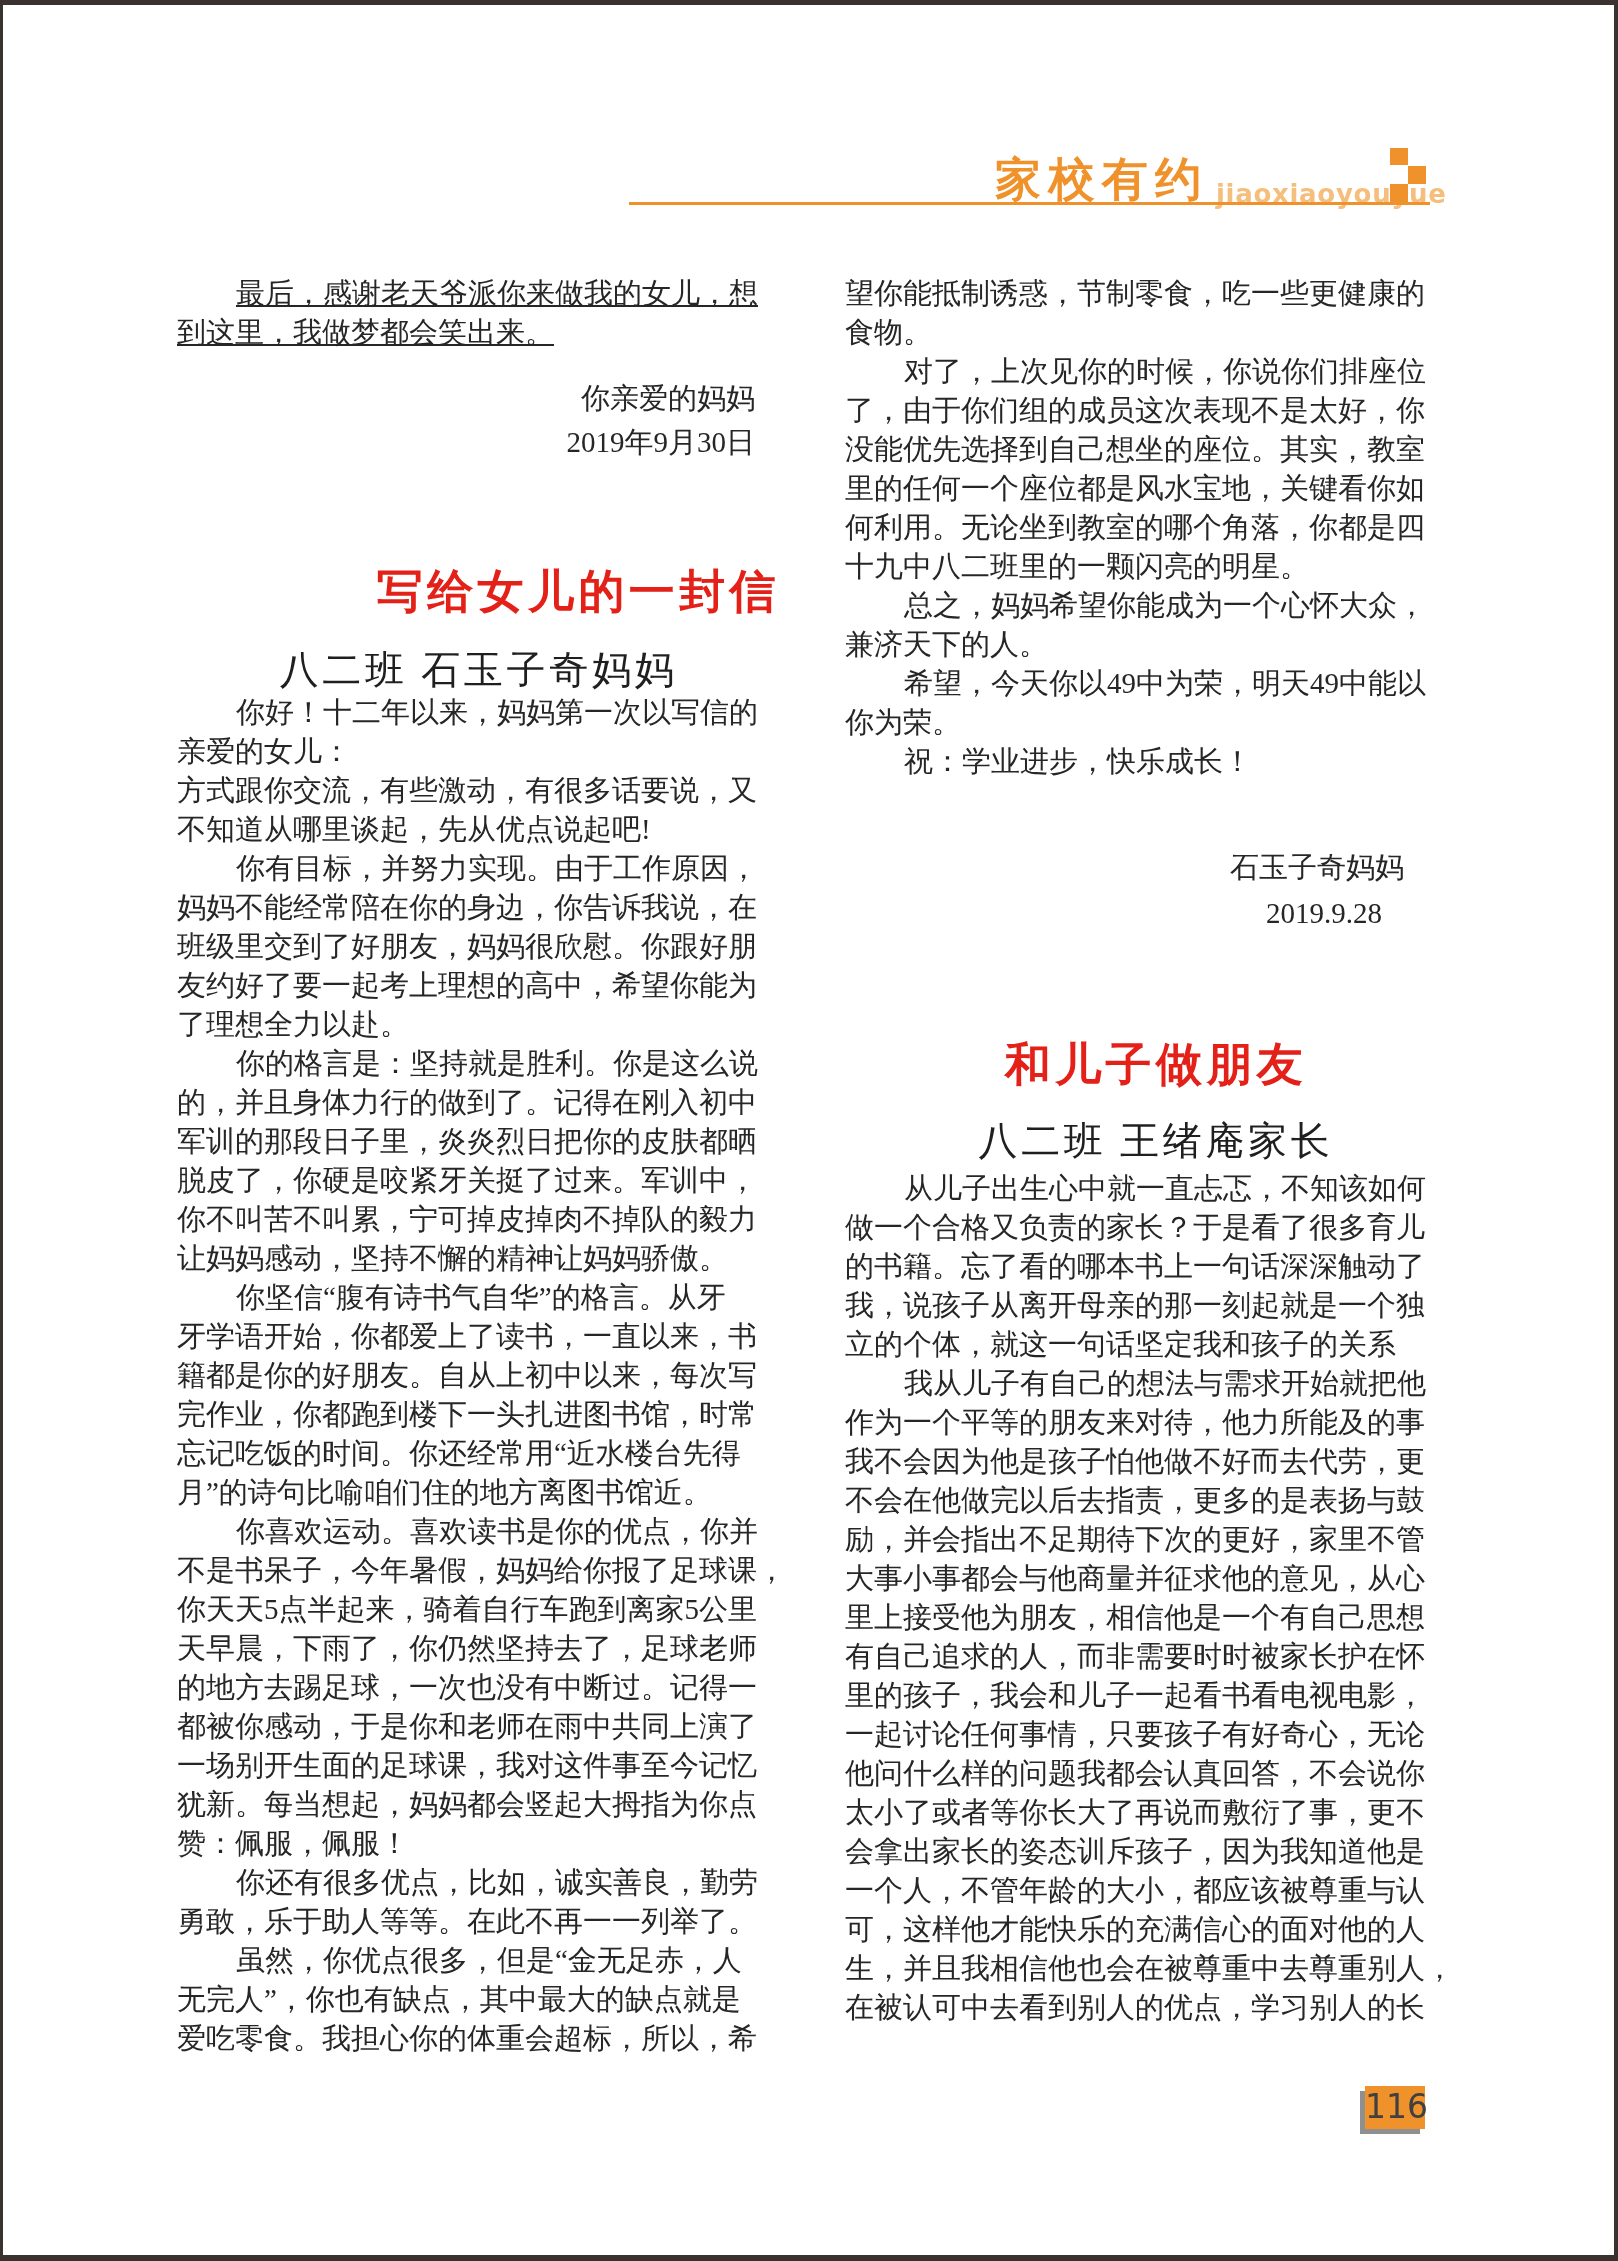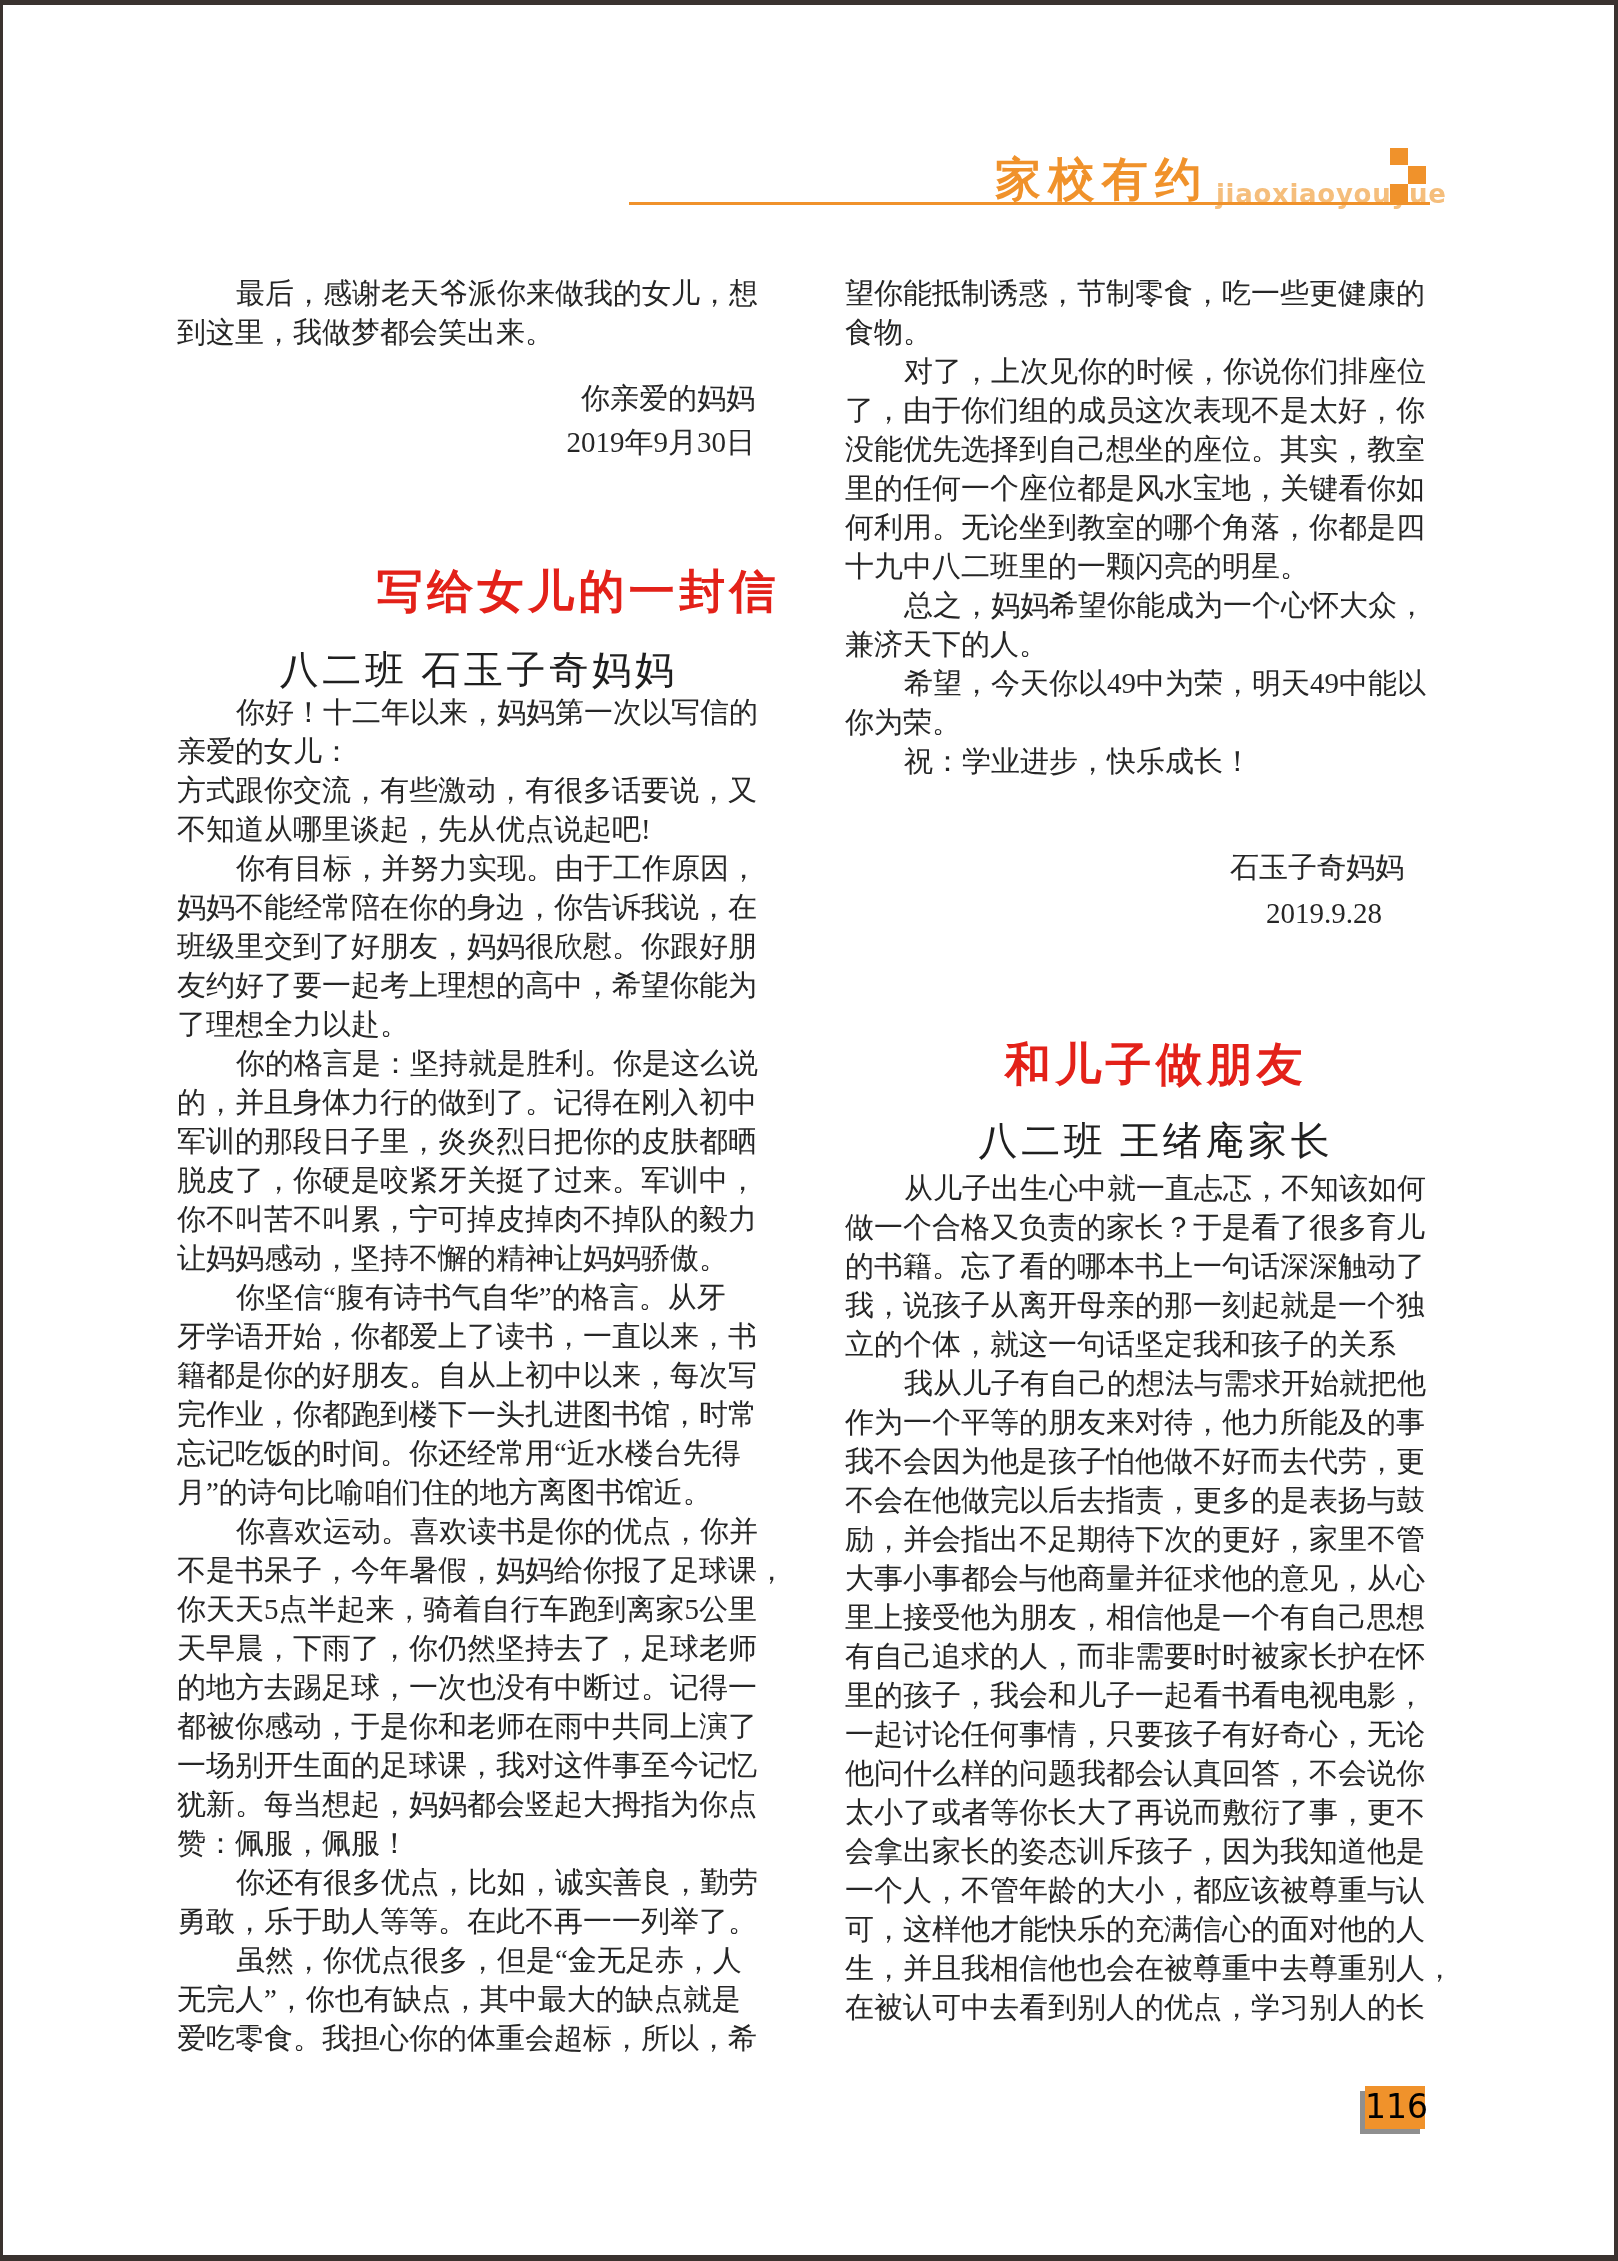--- a/index.html
+++ b/index.html
@@ -22,41 +22,41 @@
   .lines{position:absolute;}
   .line{font-size:29px;line-height:39px;white-space:nowrap;}
   .line.indent{padding-left:59px;}
   .sig{position:absolute;font-size:29px;line-height:35px;text-align:right;white-space:nowrap;}
   .title-red{position:absolute;text-align:center;font-weight:bold;color:#E32119;
              font-size:46px;line-height:53px;letter-spacing:4.4px;white-space:nowrap;}
   .byline{position:absolute;text-align:center;font-size:39px;line-height:34px;letter-spacing:3.7px;color:#1f1f1f;white-space:nowrap;}
   
   .pn-shadow{position:absolute;left:1360px;top:2091px;width:60px;height:43px;background:#8f8f8f;}
   .pn-box{position:absolute;left:1365px;top:2086px;width:60px;height:43px;background:#F0922B;
-          color:#000000;font-family:"DejaVu Sans","Liberation Sans",sans-serif;font-size:33px;
+          color:#404040;font-family:"DejaVu Sans","Liberation Sans",sans-serif;font-size:33px;
           line-height:41px;text-align:center;}
 </style>
 </head>
 <body>
 
 <div class="page">
 
   <div class="edge top"></div>
   <div class="edge left"></div>
   <div class="edge right"></div>
   <div class="edge bottom"></div>
 
   <div class="hdr-title">家校有约</div>
   <div class="hdr-pinyin">jiaoxiaoyouyue</div>
   <div class="hdr-line"></div>
   <div class="sq" style="left:1390px;top:148px;width:17.7px;height:17px;"></div>
   <div class="sq" style="left:1408px;top:166px;width:18.4px;height:17.7px;"></div>
   <div class="sq" style="left:1390px;top:184px;width:17.7px;height:17.7px;"></div>
 
-  <div class="lines" style="left:177px;top:274px;width:611px;">
+  <div class="lines" style="left:177px;top:274px;width:611px;text-decoration:underline;">
       <div class="line indent">最后，感谢老天爷派你来做我的女儿，想</div>
       <div class="line">到这里，我做梦都会笑出来。</div>
     </div>
   <div class="sig" style="left:177px;top:381px;width:578px;">你亲爱的妈妈</div>
   <div class="sig" style="left:177px;top:425px;width:578px;">2019年9月30日</div>
 
   <div class="title-red" style="left:177px;top:565px;width:603px;text-align:right;">写给女儿的一封信</div>
   <div class="byline" style="left:177px;top:653px;width:603px;">八二班  石玉子奇妈妈</div>
 
   <div class="lines" style="left:177px;top:693px;width:618px;">

